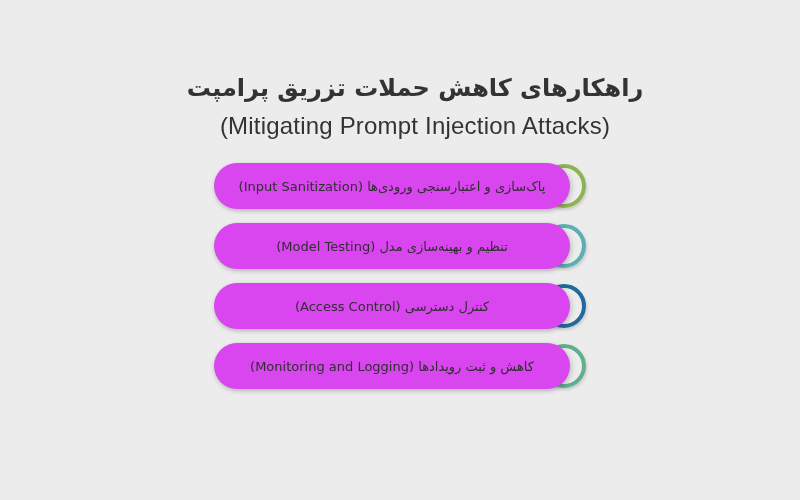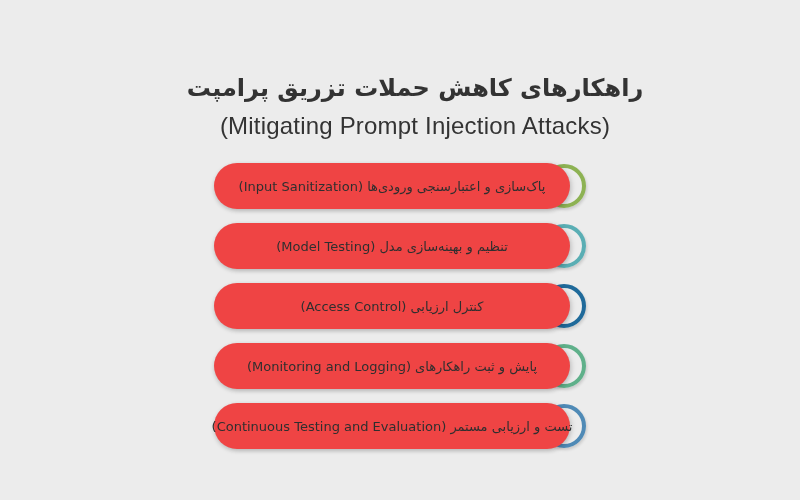--- a/index.html
+++ b/index.html
@@ -57,21 +57,21 @@
       box-sizing: border-box;
       border: 4px solid #8db253;
       box-shadow: 1px 2px 3px rgba(0,0,0,0.15);
     }
     .pill {
       position: absolute;
       left: 0;
       top: 0;
       width: 356px;
       height: 46px;
-      background: #ef4444;
+      background: #d946ef;
       border-radius: 23px;
       box-shadow: 0 2px 4px rgba(0,0,0,0.18), 3px 1px 5px rgba(0,0,0,0.08);
       display: flex;
       align-items: center;
       justify-content: center;
       direction: rtl;
       font-size: 13px;
       color: #2f2f2f;
       white-space: nowrap;
     }
@@ -96,28 +96,22 @@
   </div>
   <div class="item">
     <div class="arc" style="border-color: rgb(90, 174, 180);"></div>
     <div class="pill">
       <span>تنظیم و بهینه‌سازی مدل (Model Testing)</span>
     </div>
   </div>
   <div class="item">
     <div class="arc" style="border-color: rgb(31, 106, 154);"></div>
     <div class="pill">
-      <span>کنترل ارزیابی (Access Control)</span>
+      <span>کنترل دسترسی (Access Control)</span>
     </div>
   </div>
   <div class="item">
     <div class="arc" style="border-color: rgb(95, 176, 138);"></div>
     <div class="pill">
-      <span>پایش و ثبت راهکارهای (Monitoring and Logging)</span>
-    </div>
-  </div>
-  <div class="item">
-    <div class="arc" style="border-color: rgb(79, 138, 182);"></div>
-    <div class="pill">
-      <span>تست و ارزیابی مستمر (Continuous Testing and Evaluation)</span>
+      <span>کاهش و ثبت رویدادها (Monitoring and Logging)</span>
     </div>
   </div>
 </div>
 
 </body></html>

